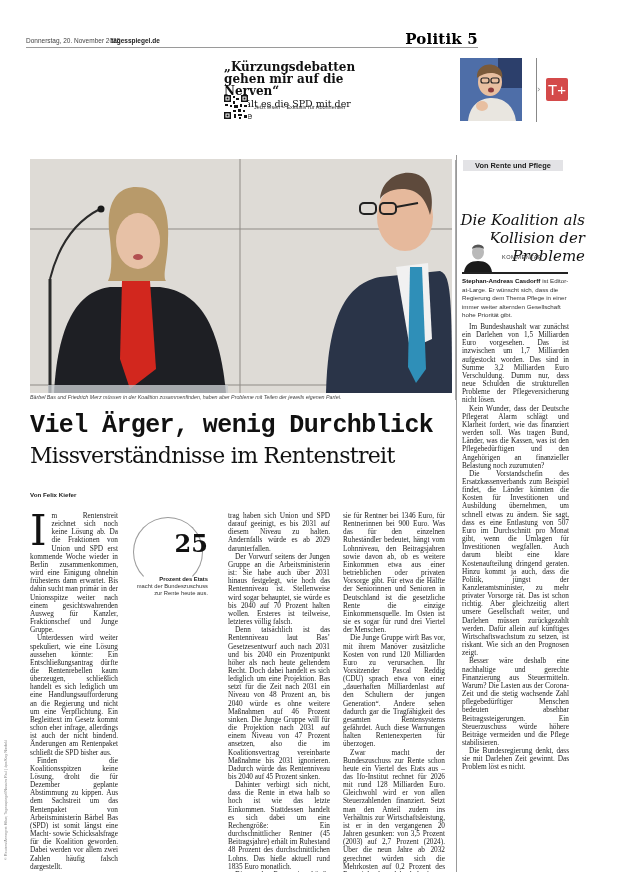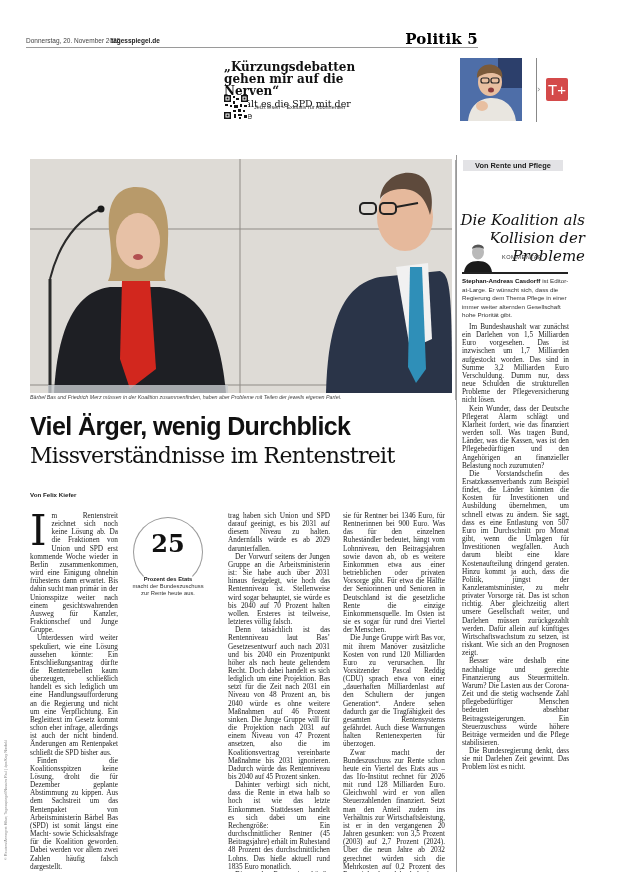--- a/index.html
+++ b/index.html
@@ -17,31 +17,31 @@
   .promo .cta { position: absolute; left: 30px; top: 43px; white-space: nowrap; font-family: "Liberation Sans", sans-serif; font-size: 5.5px; color: #333; }
   .promo-photo { position: absolute; left: 460px; top: 58px; width: 62px; height: 63px; overflow: hidden; background: #5a7fb8; }
   .promo-divider { position: absolute; left: 536px; top: 58px; width: 1px; height: 64px; background: #888; }
   .promo-chevron { position: absolute; left: 537px; top: 84px; font-size: 9px; color: #888; font-family: "DejaVu Sans", sans-serif; }
   .tplus { position: absolute; left: 546px; top: 78px; width: 22px; height: 23px; background: #d44a4a; border-radius: 2px; color: #fff; font-family: "Liberation Sans", sans-serif; font-size: 15px; line-height: 23px; text-align: center; }
 
   .photo { position: absolute; left: 30px; top: 159px; width: 422px; height: 234px; overflow: hidden; background: #d9d6d1; }
   .photo-rule { position: absolute; left: 455px; top: 160px; width: 1px; height: 240px; background: #aaa; }
   .caption { position: absolute; left: 30px; top: 394px; width: 422px; font-family: "Liberation Sans", sans-serif; font-style: italic; font-size: 5.3px; color: #444; white-space: nowrap; }
 
-  .headline { position: absolute; left: 30px; top: 412px; font-family: Liberation Sans, sans-serif; font-weight: bold; font-size: 25px; line-height: 28px; color: #111; letter-spacing: -0.6px; white-space: nowrap; }
+  .headline { position: absolute; left: 30px; top: 412px; font-family: Liberation Mono, monospace; font-weight: bold; font-size: 25px; line-height: 28px; color: #111; letter-spacing: -0.6px; white-space: nowrap; }
   .subhead { position: absolute; left: 30px; top: 443px; font-family: "DejaVu Serif", serif; font-size: 22px; line-height: 26px; color: #111; letter-spacing: -0.7px; white-space: nowrap; }
   .byline { position: absolute; left: 30px; top: 491px; font-family: "Liberation Sans", sans-serif; font-weight: bold; font-size: 6.2px; color: #222; }
 
   .col { position: absolute; font-family: "Liberation Serif", serif; font-size: 7.3px; line-height: 8.15px; color: #222; text-align: justify; hyphens: auto; }
   .col p { margin: 0; text-indent: 7px; }
   .col p.first { text-indent: 0; }
   .dropcap { float: left; font-family: "DejaVu Serif", serif; font-size: 42px; line-height: 36px; margin: 1px 5px 0 0; color: #111; }
 
   .col1 { left: 30px; top: 512px; width: 88px; }
-  .stat { position: absolute; left: 128px; top: 517px; width: 80px; text-align: center; }
+  .stat { position: absolute; left: 128px; top: 517px; width: 80px; text-align: right; }
   .stat .ring { position: absolute; left: 5px; top: 0; width: 68px; height: 68px; border: 1px solid #999; border-radius: 50%; border-bottom-color: transparent; }
   .stat .num { position: relative; top: 12px; font-family: "DejaVu Serif", serif; font-size: 24px; font-weight: bold; color: #111; }
   .stat .lbl1 { position: absolute; left: 0; top: 59px; width: 80px; font-family: "Liberation Sans", sans-serif; font-weight: bold; font-size: 5.8px; color: #222; }
   .stat .lbl2 { position: absolute; left: 0; top: 66px; width: 80px; font-family: "Liberation Sans", sans-serif; font-size: 5.8px; line-height: 7.2px; color: #333; }
 
   .col2 { left: 228px; top: 512px; width: 102px; }
   .col3 { left: 343px; top: 512px; width: 102px; }
 
   .kolumne-rule { position: absolute; left: 456px; top: 155px; width: 1px; height: 718px; background: #999; }
   .tag { position: absolute; left: 463px; top: 160px; background: #e3e3e6; padding: 1px 12px; font-family: "Liberation Sans", sans-serif; font-weight: bold; font-size: 7.4px; color: #222; }

